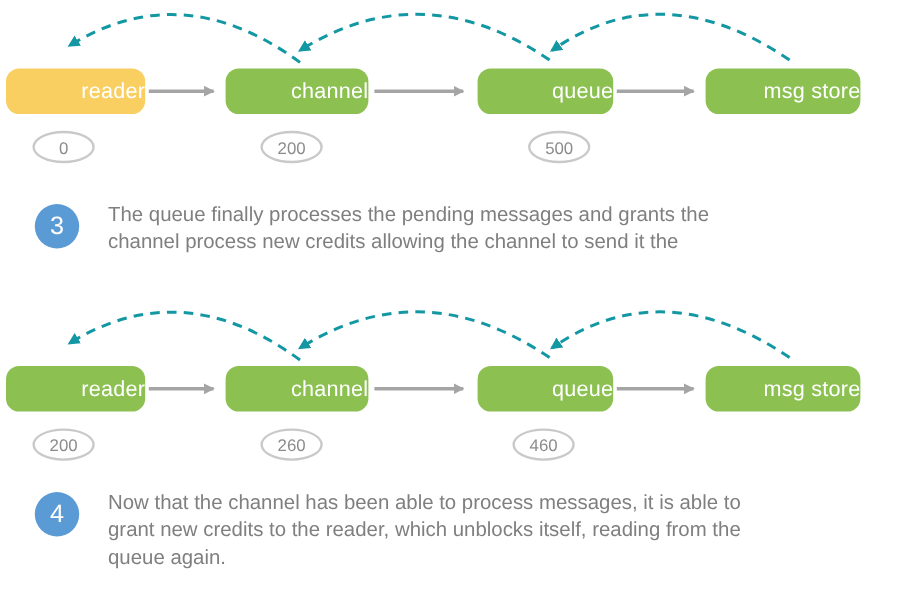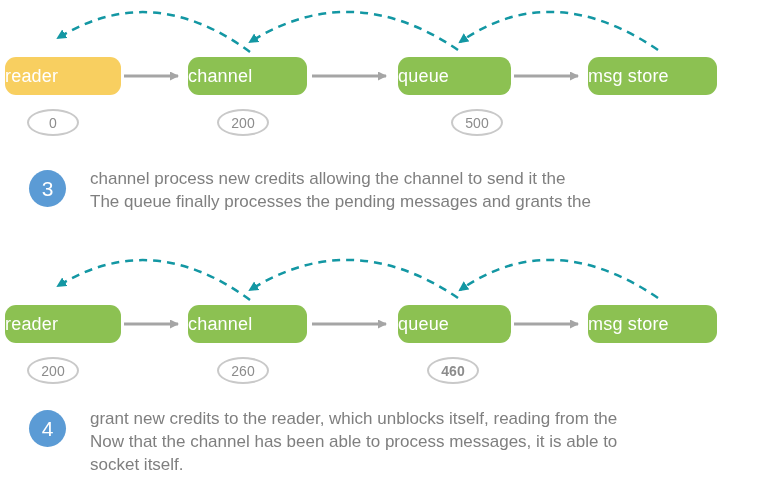--- a/index.html
+++ b/index.html
@@ -22,21 +22,21 @@
 
   .node {
     position: absolute;
     height: 38px;
     border-radius: 11px;
     background: var(--node-green);
     color: #ffffff;
     font-size: 18px;
     display: flex;
     align-items: center;
-    justify-content: flex-start;
+    justify-content: flex-end;
     letter-spacing: .2px;
   }
   .node.yellow { background: var(--node-yellow); }
 
   .credit {
     position: absolute;
     width: 52px;
     height: 27px;
     background: #ffffff;
     border: 2px solid var(--credit-border);
@@ -117,30 +117,30 @@
   <div class="node" style="left:588px; top:57px; width:129px;">
       <span>msg store</span>
     </div>
 
   <div class="credit" style="left:27px;  top:109px;">
       <span>0</span>
     </div>
   <div class="credit" style="left:217px; top:109px;">
       <span>200</span>
     </div>
-  <div class="credit" style="left:451px; top:109px;text-align:center;">
+  <div class="credit" style="left:440px; top:109px;text-align:center;">
       <span>500</span>
     </div>
 
   <div class="step-circle" style="left:29px; top:170px;">
       <span>3</span>
     </div>
   <div class="step-text" style="left:90px; top:167px; width:600px;">
+    <span>The queue finally processes the pending messages and grants the</span>
     <span>channel process new credits allowing the channel to send it the</span>
-    <span>The queue finally processes the pending messages and grants the</span>
   </div>
 
   <div class="node" style="left:5px;   top:305px; width:116px;">
       <span>reader</span>
     </div>
   <div class="node" style="left:188px; top:305px; width:119px;">
       <span>channel</span>
     </div>
   <div class="node" style="left:398px; top:305px; width:113px;">
       <span>queue</span>
@@ -148,26 +148,26 @@
   <div class="node" style="left:588px; top:305px; width:129px;">
       <span>msg store</span>
     </div>
 
   <div class="credit" style="left:27px;  top:357px;">
       <span>200</span>
     </div>
   <div class="credit" style="left:217px; top:357px;">
       <span>260</span>
     </div>
-  <div class="credit" style="left:427px; top:357px;font-weight:bold;">
+  <div class="credit" style="left:427px; top:357px;">
       <span>460</span>
     </div>
 
   <div class="step-circle" style="left:29px; top:410px;">
       <span>4</span>
     </div>
   <div class="step-text" style="left:90px; top:407px; width:672px;">
+    <span>Now that the channel has been able to process messages, it is able to</span>
     <span>grant new credits to the reader, which unblocks itself, reading from the</span>
-    <span>Now that the channel has been able to process messages, it is able to</span>
-    <span>socket itself.</span>
+    <span>queue again.</span>
   </div>
 
 </div>
 
 </body></html>

